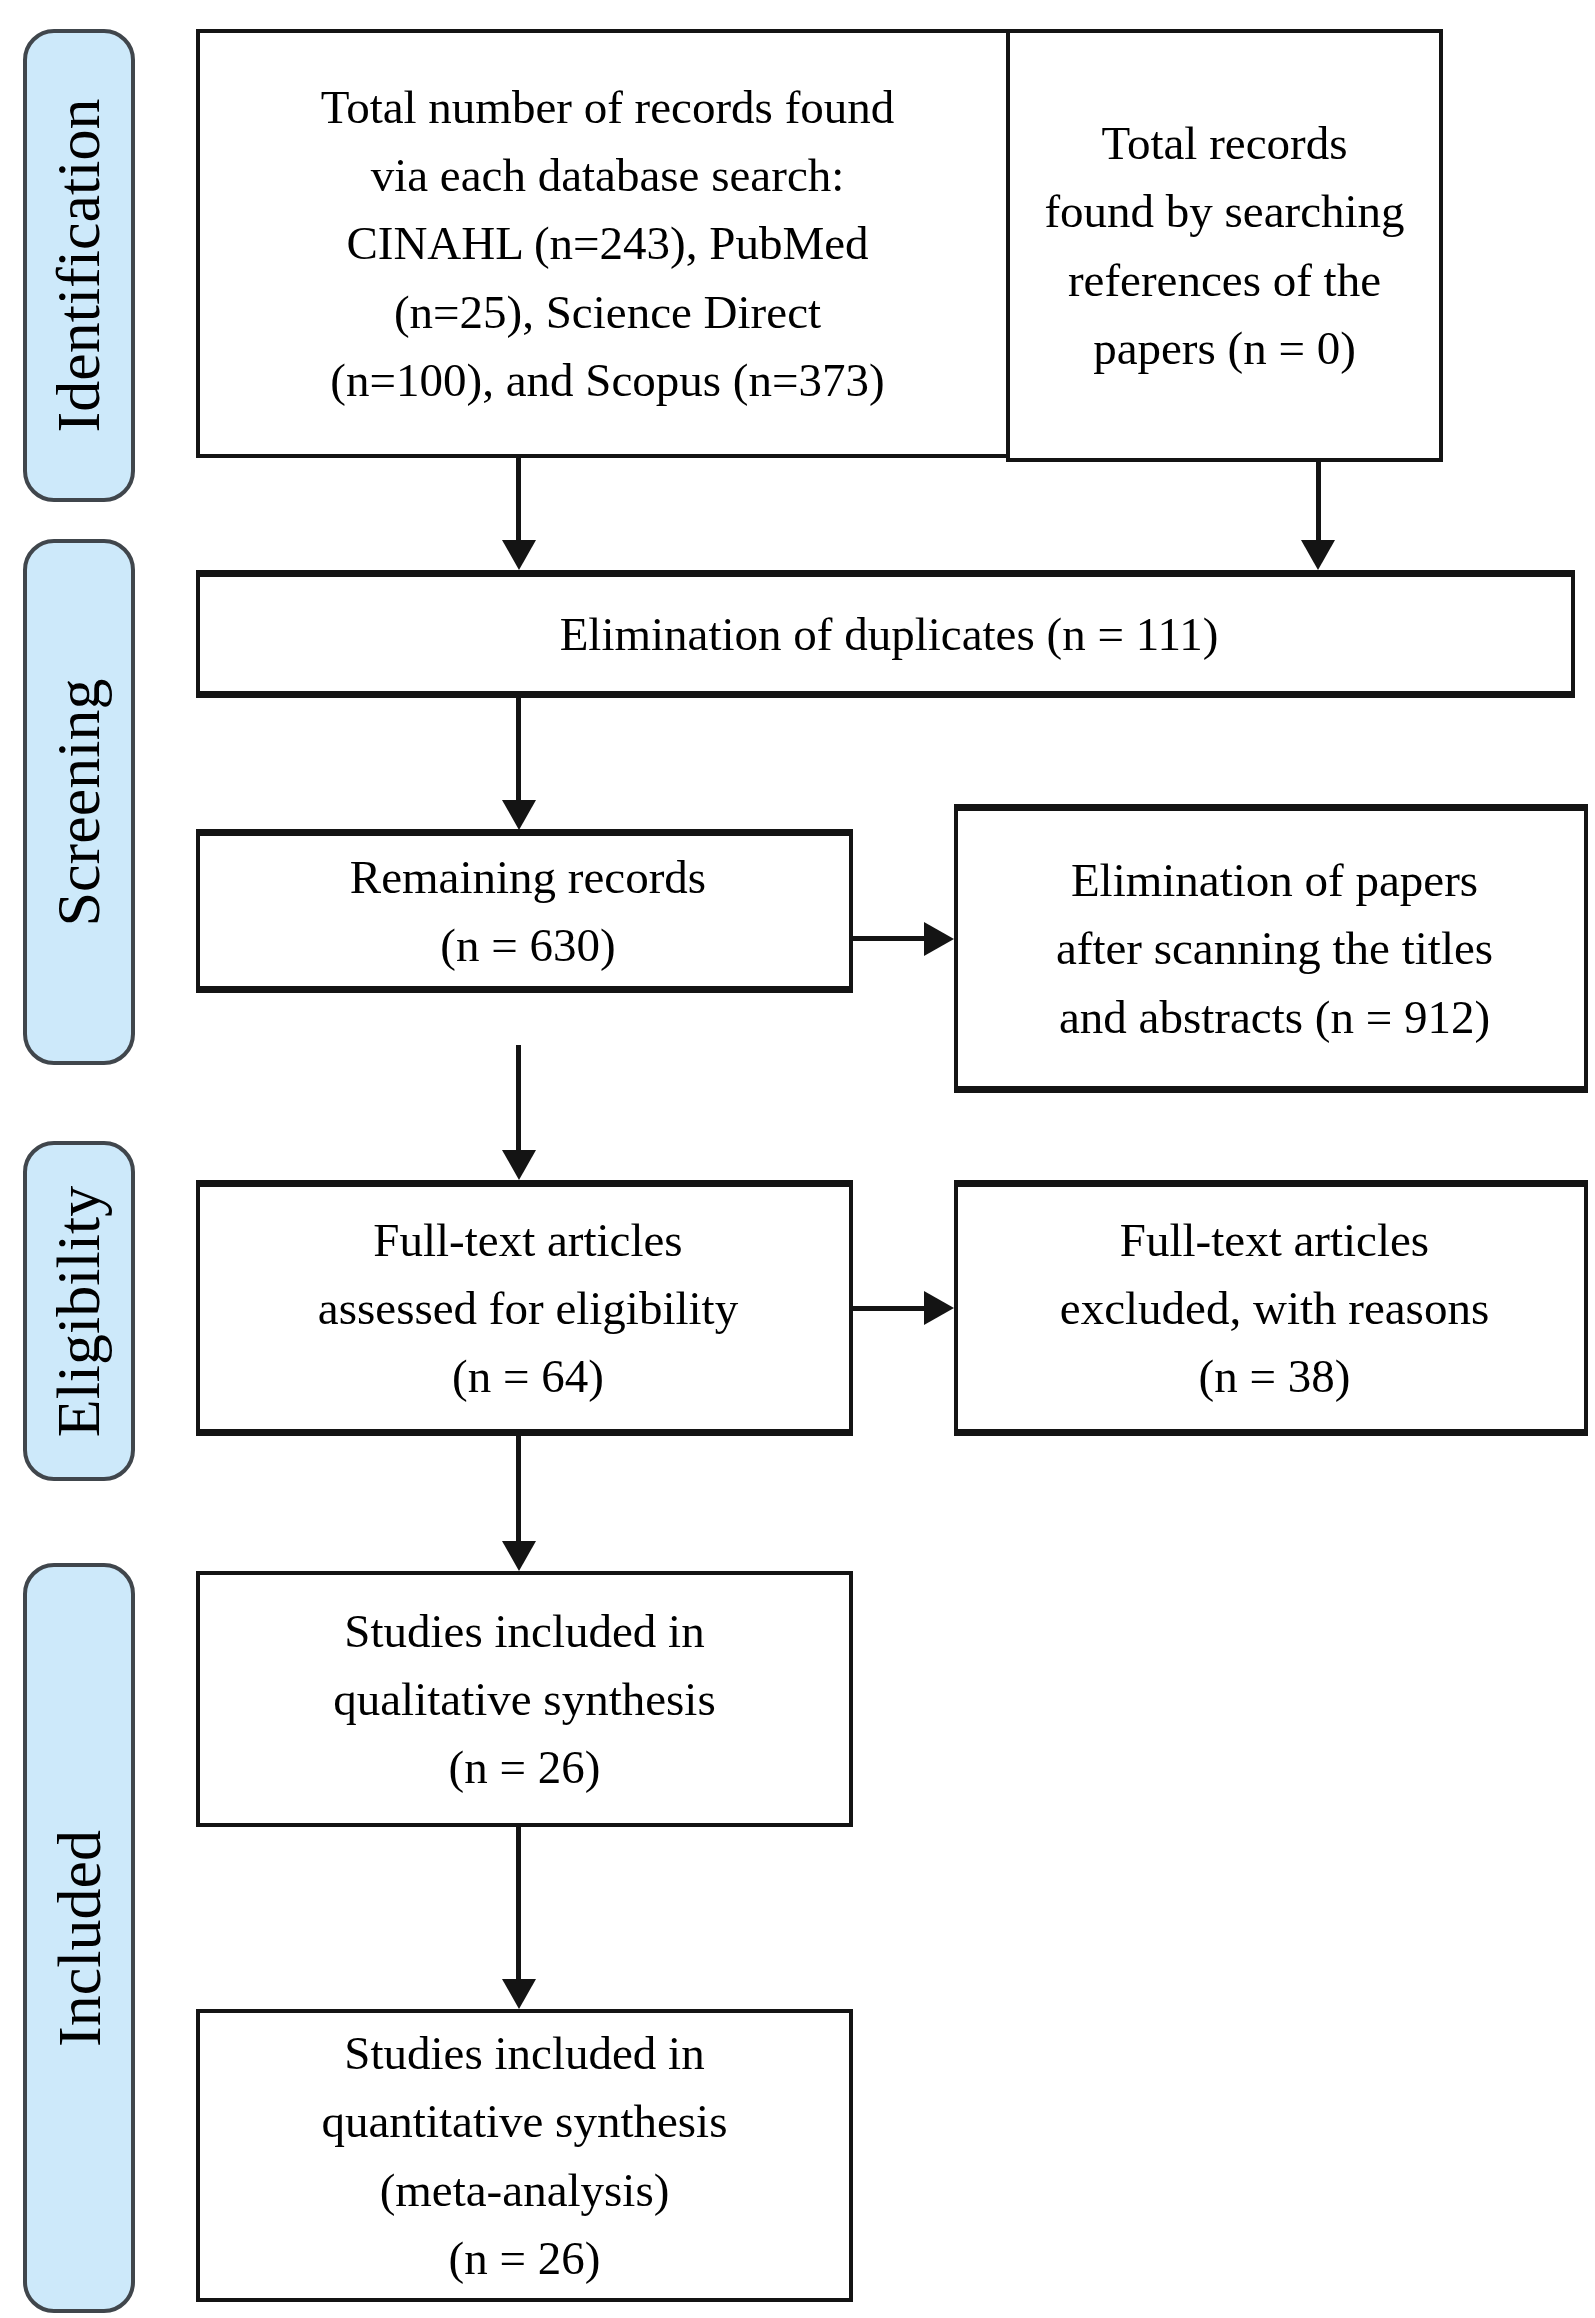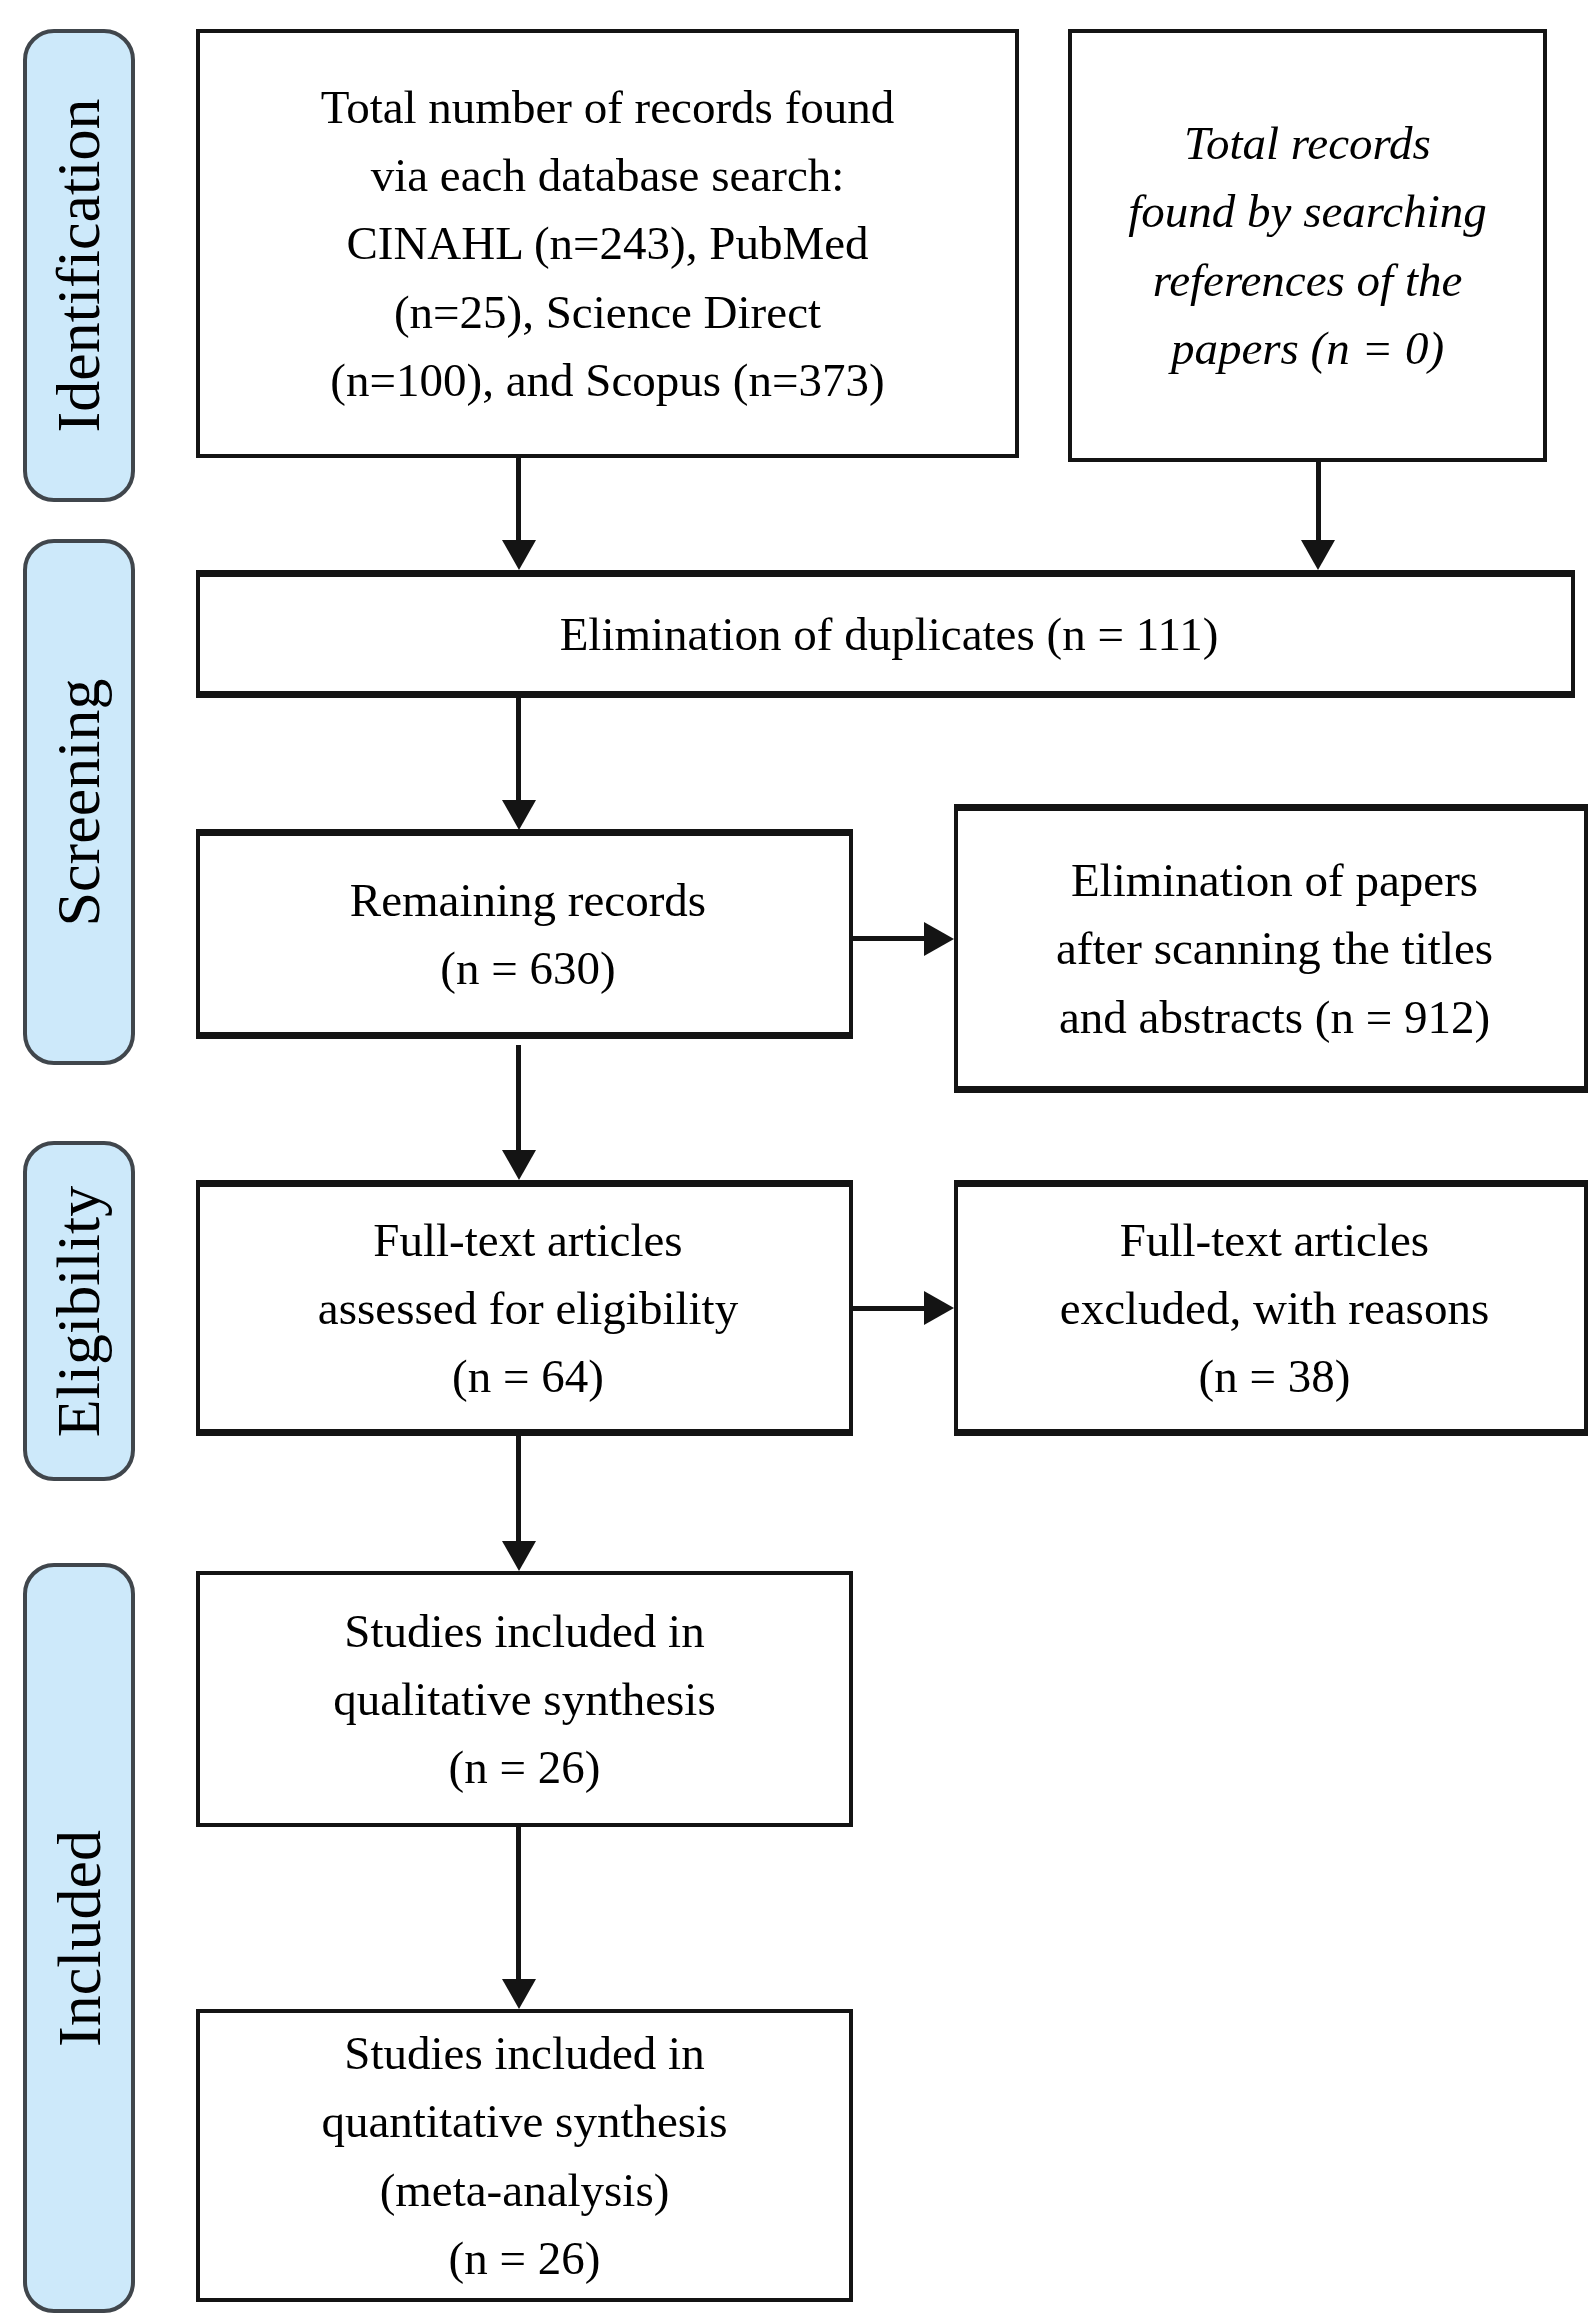--- a/index.html
+++ b/index.html
@@ -102,32 +102,32 @@
   </div>
 
   <div class="node" style="left:196px;top:29px;width:823px;height:429px;">
     <div class="box-text">Total number of records found
 via each database search:
 CINAHL (n=243), PubMed
 (n=25), Science Direct
 (n=100), and Scopus (n=373)</div>
   </div>
 
-  <div class="node" style="left:1068px;top:29px;width:479px;height:433px;font-style:italic;">
+  <div class="node" style="left:1006px;top:29px;width:437px;height:433px;">
     <div class="box-text">Total records
 found by searching
 references of the
 papers (n = 0)</div>
   </div>
 
   <div class="node thick-tb" style="left:196px;top:570px;width:1379px;height:128px;">
     <div class="box-text">Elimination of duplicates (n = 111)</div>
   </div>
 
-  <div class="node thick-tb" style="left:196px;top:829px;width:657px;height:210px;text-align:center;">
+  <div class="node thick-tb" style="left:196px;top:829px;width:657px;height:164px;text-align:center;">
     <div class="box-text">Remaining records
 (n = 630)</div>
   </div>
 
   <div class="node thick-tb" style="left:954px;top:804px;width:634px;height:289px;">
     <div class="box-text">Elimination of papers
 after scanning the titles
 and abstracts (n = 912)</div>
   </div>
 

